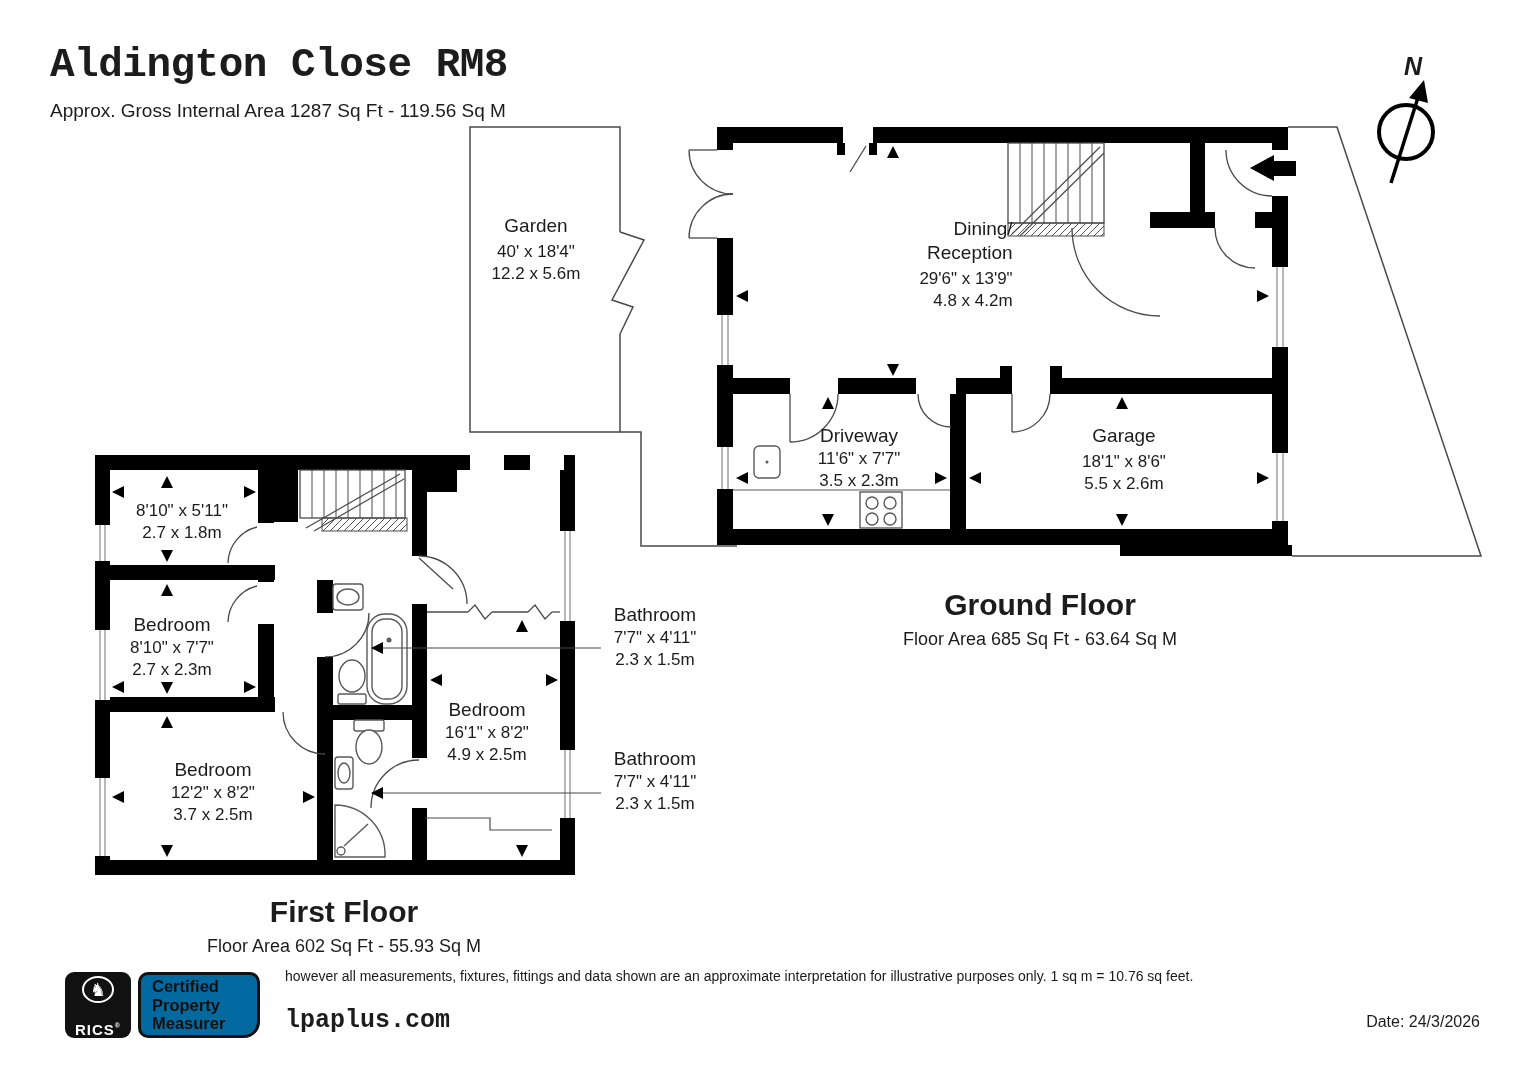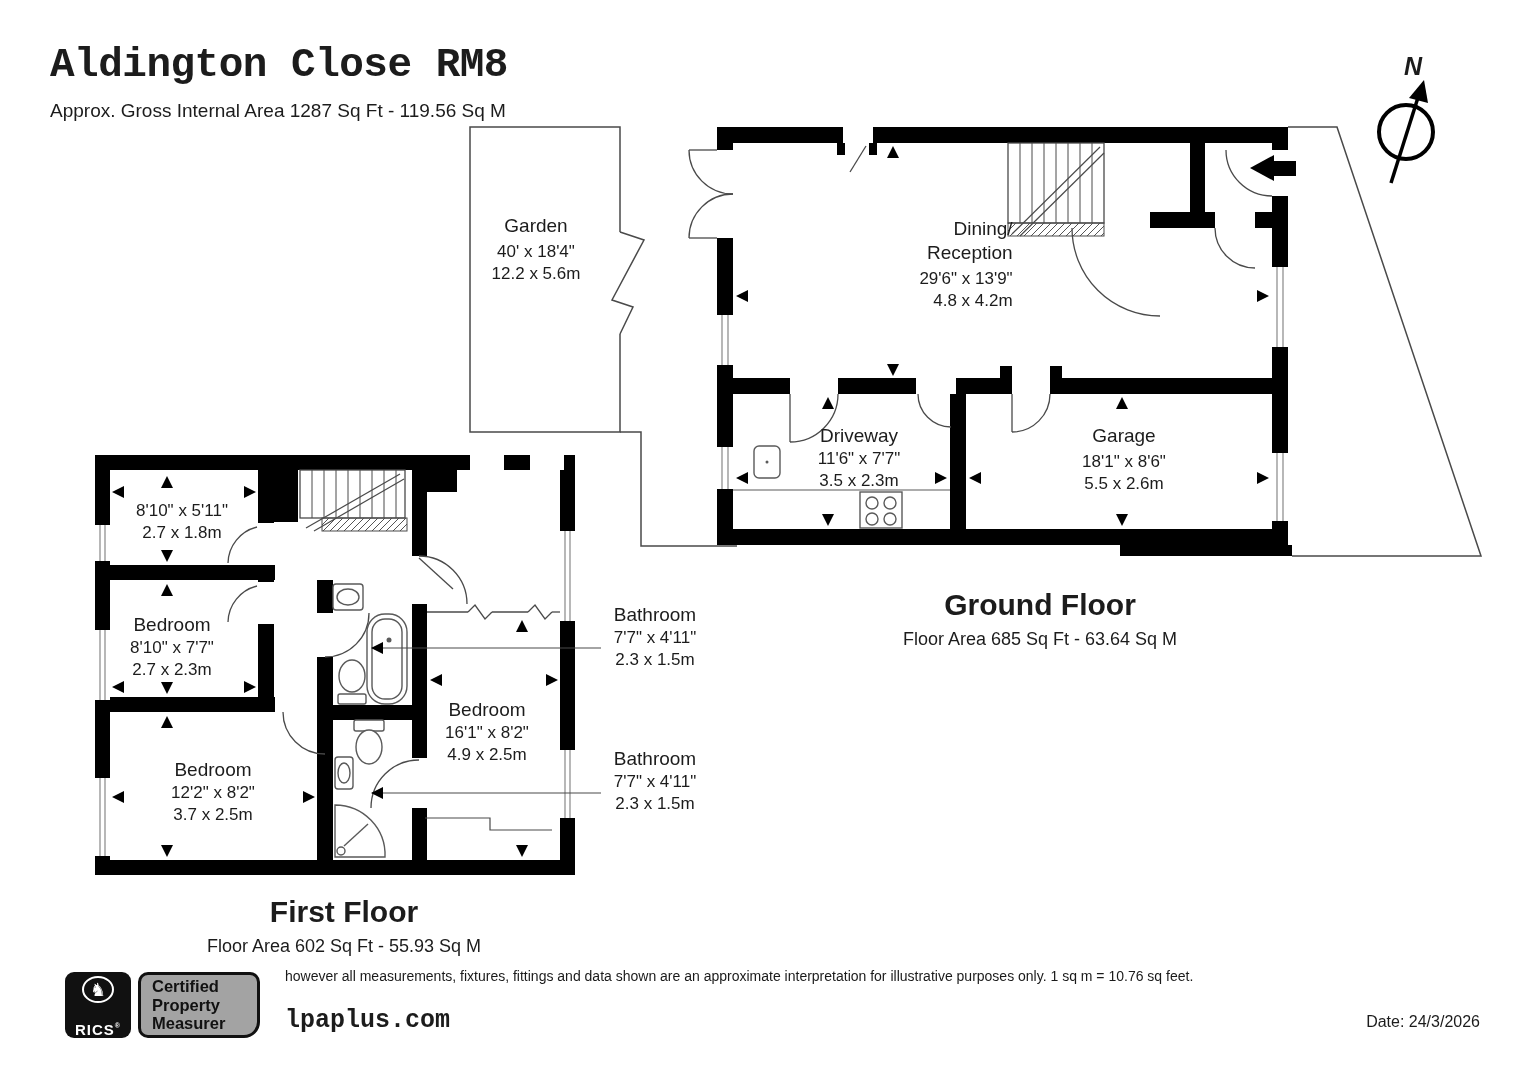--- a/index.html
+++ b/index.html
@@ -32,21 +32,21 @@
   .rics-emblem {
     width:28px; height:28px; border:2px solid #fff; border-radius:50%;
     margin-top:4px; display:flex; align-items:center; justify-content:center;
     font-size:18px; line-height:1;
   }
   .rics-word { font-size:15px; font-weight:700; letter-spacing:1px; margin-top:18px; display:flex; align-items:flex-start; }
   .rics-word .reg { font-size:7px; margin-top:1px; }
 
   .cert-badge {
     position:absolute; left:138px; top:972px; width:122px; height:66px;
-    background:#a3a3a3; border:3px solid #111; border-radius:10px 10px 16px 10px;
+    background:#0369a1; border:3px solid #111; border-radius:10px 10px 16px 10px;
     box-sizing:border-box; display:flex; flex-direction:column; justify-content:center;
     padding-left:11px; font-size:16.5px; font-weight:700; line-height:1.12; color:#111;
   }
 
   .disclaimer { font-size:14px; line-height:15.5px; color:#1a1a1a; }
   .website { font-size:25px; font-weight:700;font-family:Liberation Mono, monospace; }
   .date-label { font-size:16px; }
 </style>
 </head>
 <body>

